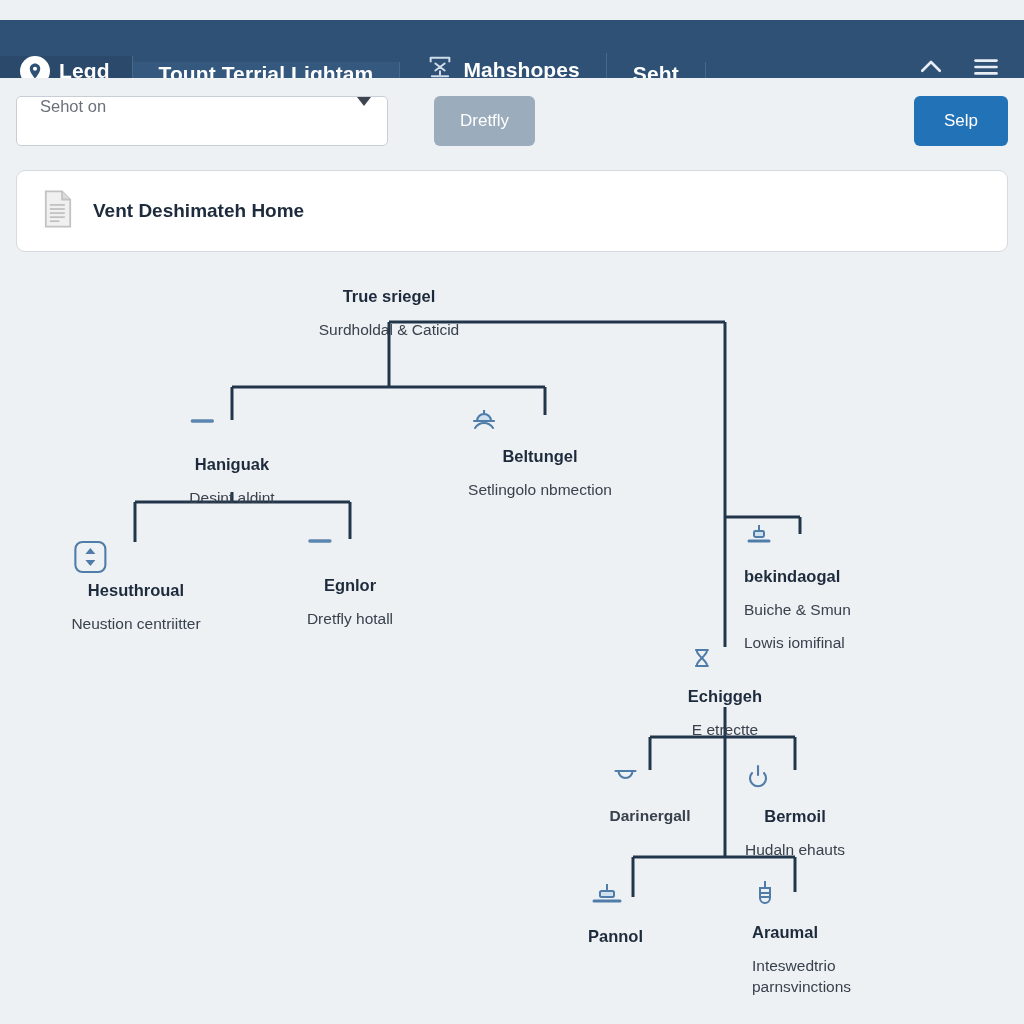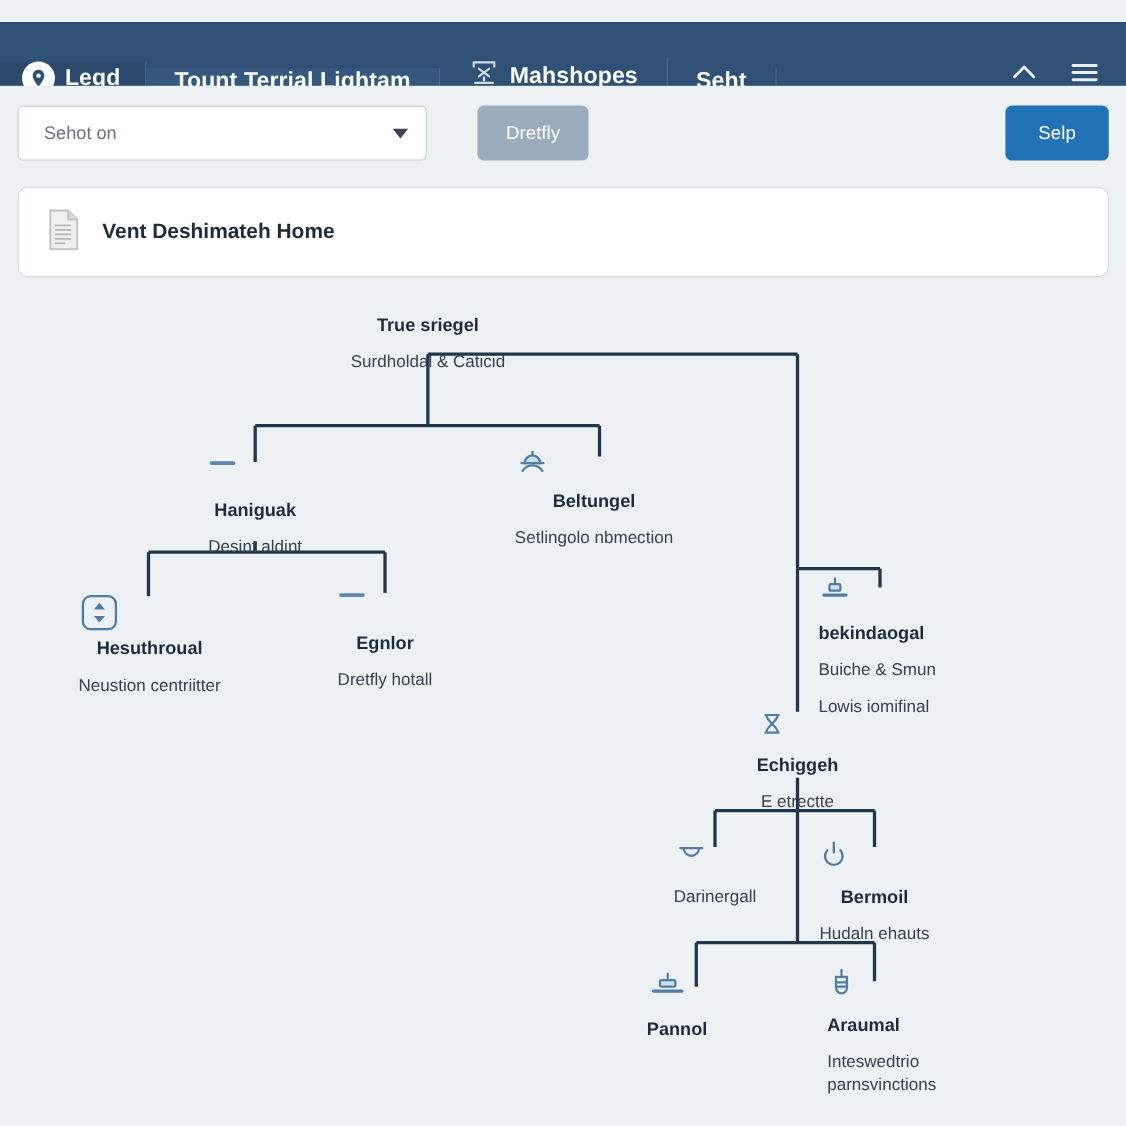--- a/index.html
+++ b/index.html
@@ -76,21 +76,20 @@
     padding: 0 16px;
     gap: 18px;
   }
   .select-box {
     width: 372px;
     height: 50px;
     background: #ffffff;
     border: 1px solid #c8ced6;
     border-radius: 5px;
     display: flex;
-    align-items: center;
     justify-content: space-between;
     padding: 0 16px 0 23px;
     font-size: 16.5px;
     color: #6a717b;
     cursor: pointer;
   }
   .caret {
     width: 0; height: 0;
     border-left: 7px solid transparent;
     border-right: 7px solid transparent;
@@ -350,21 +349,21 @@
         <path d="M8 6h12"></path>
         <path d="M8 22h12"></path>
         <path d="M9 7c0 4 10 10 10 14"></path>
         <path d="M19 7c0 4-10 10-10 14"></path>
       </svg>
     </span>
     <span class="n-title">Echiggeh</span>
     <span class="n-sub">E etrectte</span>
   </div>
 
-  <div class="node" style="left:650px; top:512px; transform:translateX(-50%);">
+  <div class="node" style="left:650px; top:512px; transform:translateX(-50%);font-weight:bold;">
     <span class="n-ico">
       <svg width="32" height="24" viewBox="0 0 32 24" fill="none" stroke="#4f7ca8" stroke-width="2.1">
         <line x1="6" y1="7" x2="26" y2="7" stroke-linecap="round"></line>
         <path d="M9 7a7 7 0 0 0 14 0"></path>
       </svg>
     </span>
     <span class="n-sub">Darinergall</span>
   </div>
 
   <div class="node" style="left:795px; top:512px; transform:translateX(-50%);">

